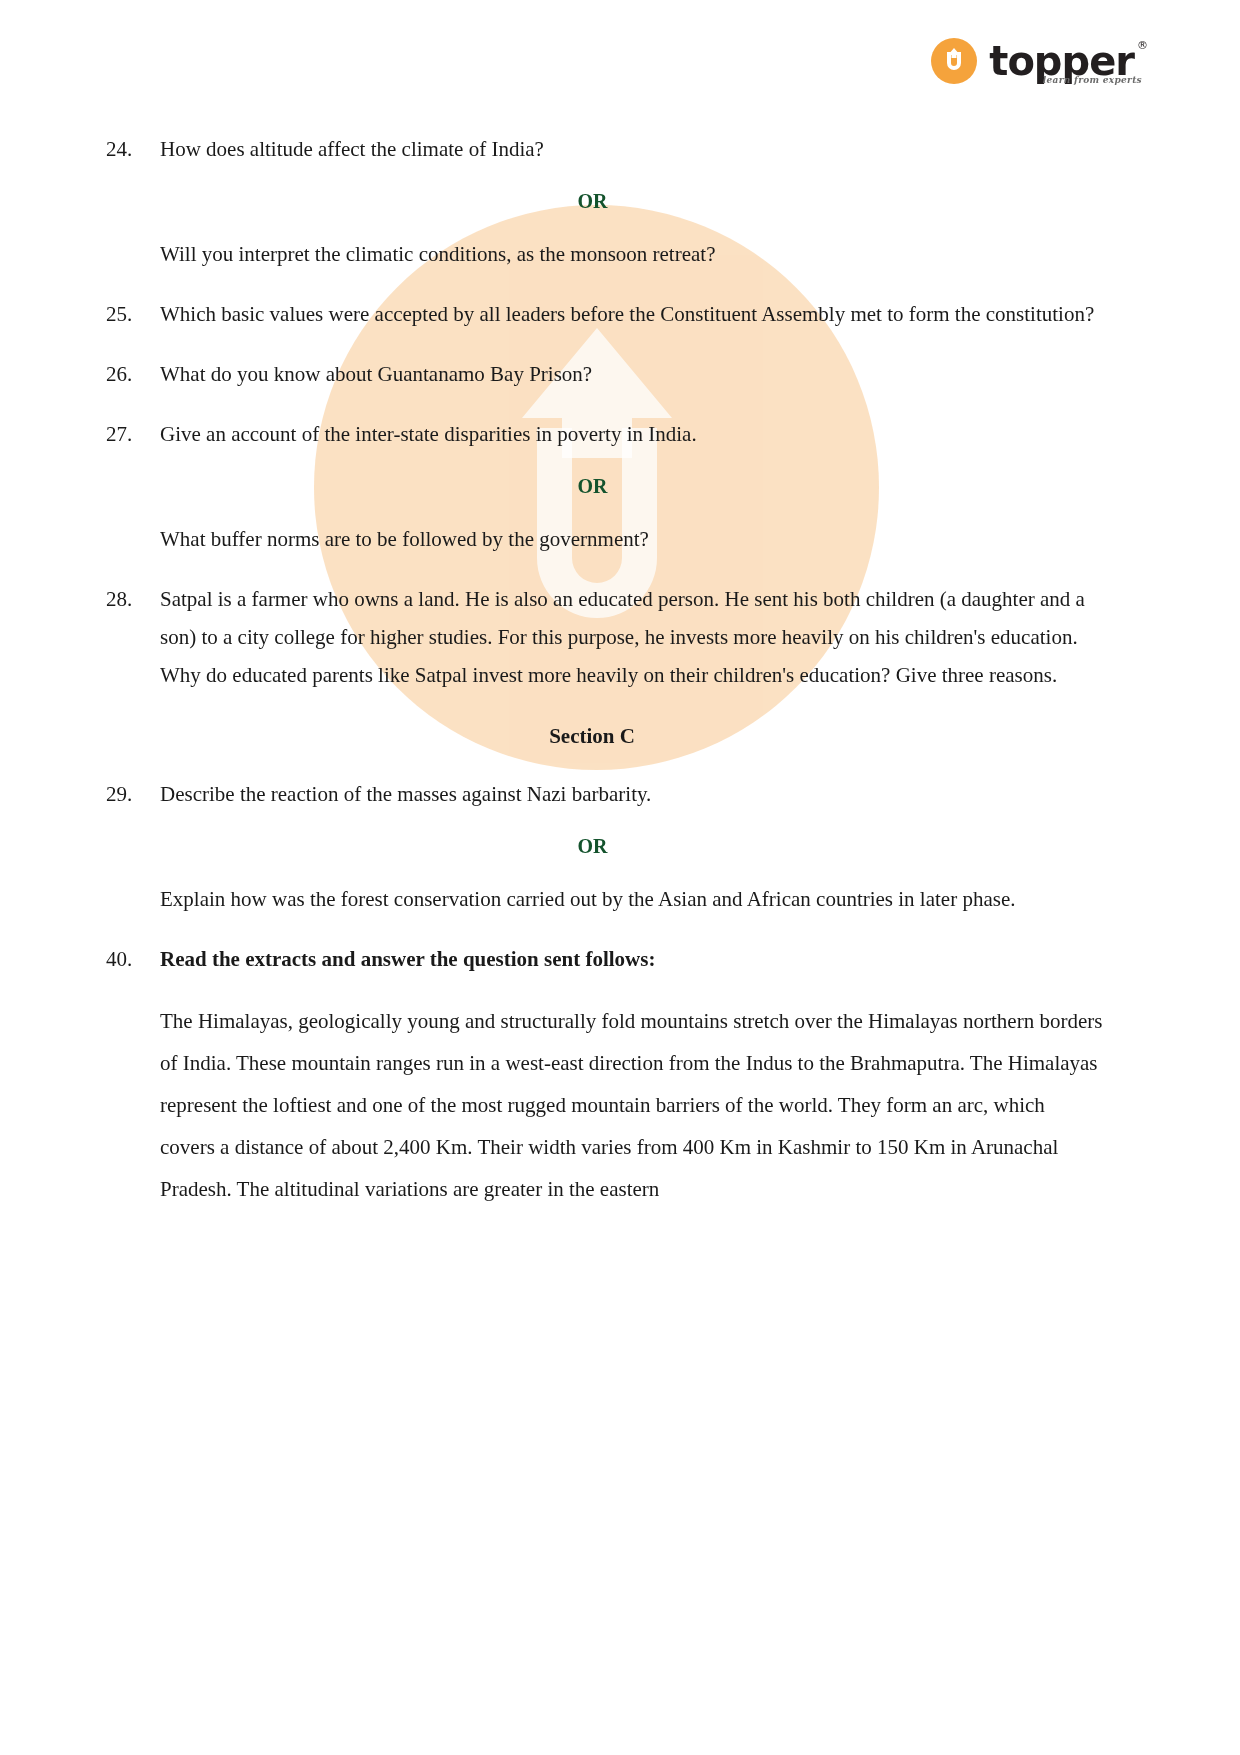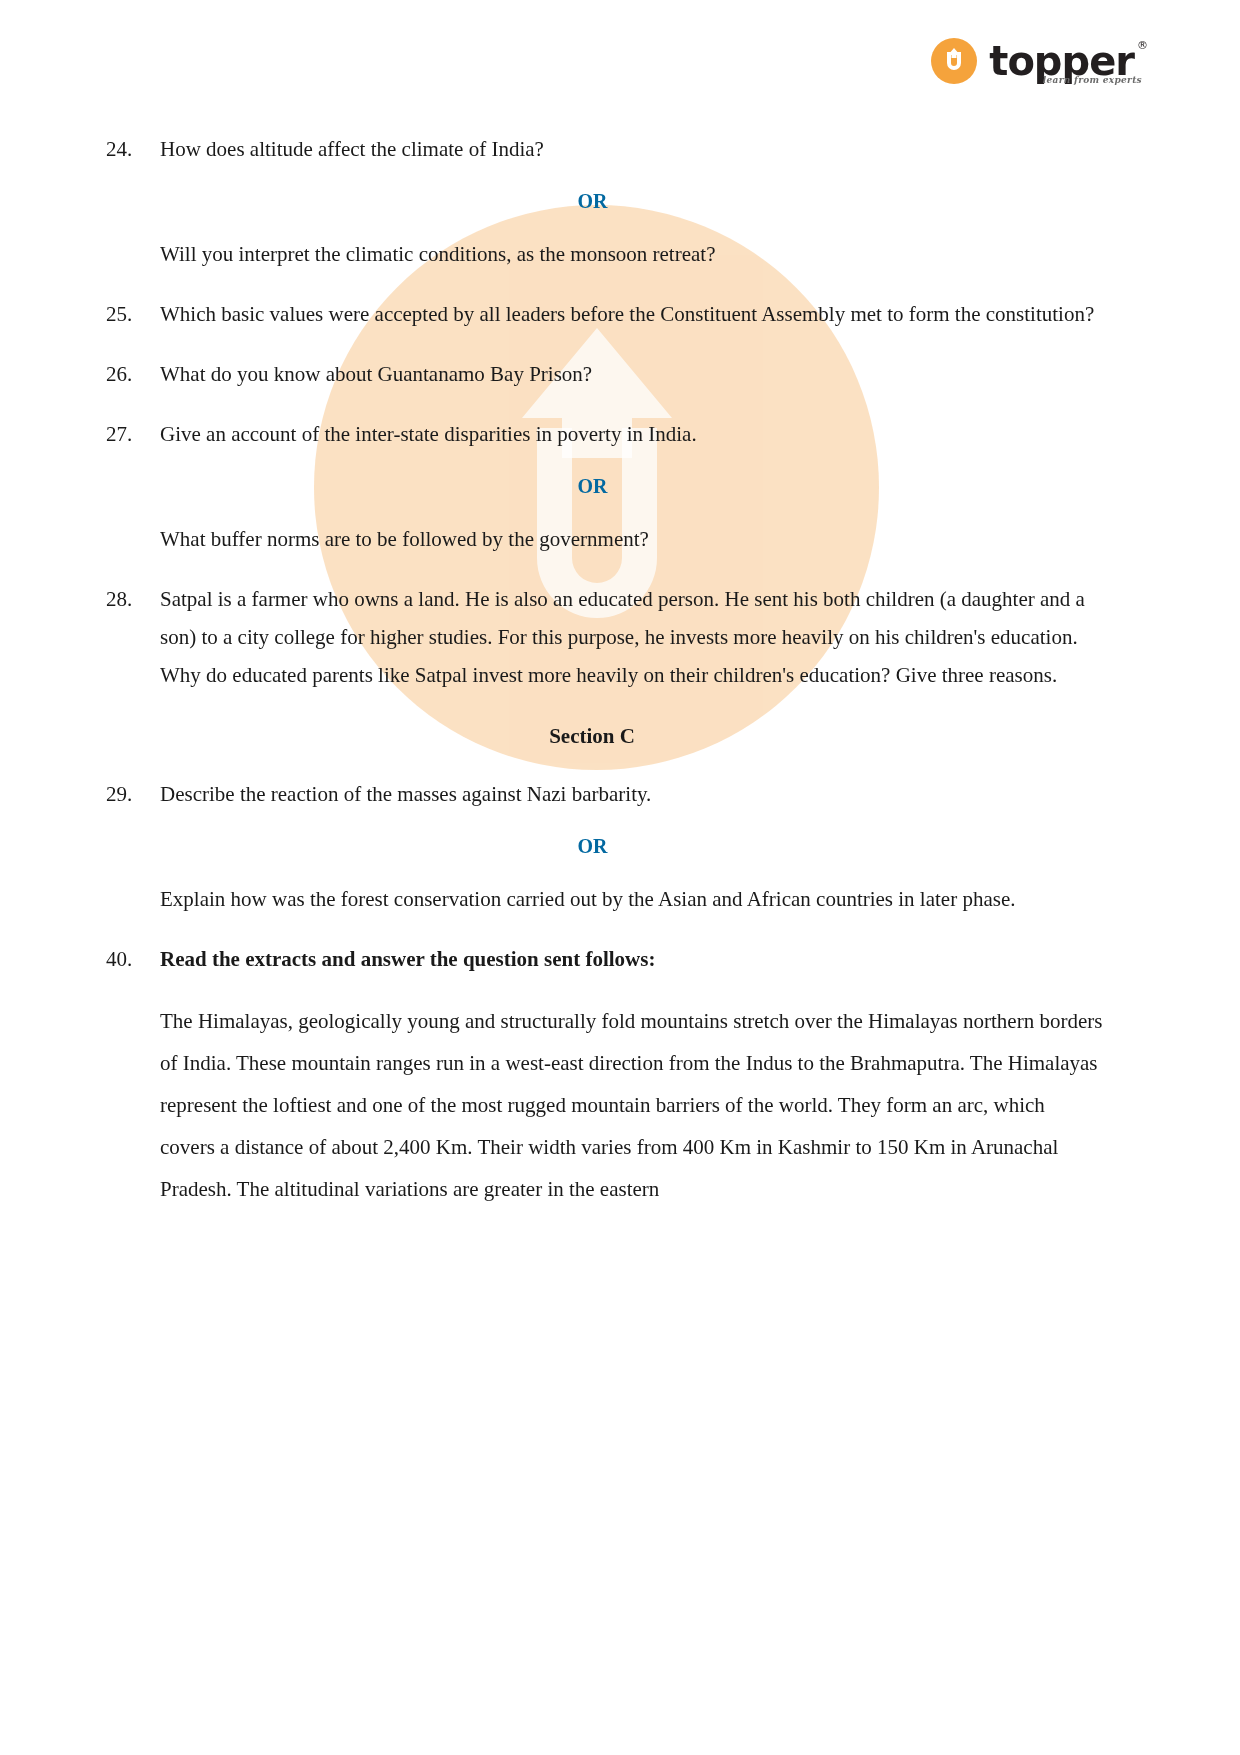--- a/index.html
+++ b/index.html
@@ -121,21 +121,21 @@
   .plain {
     padding: 0 150px 0 146px;
     font-size: 21px;
     line-height: 38px;
     margin-bottom: 22px;
   }
   .or {
     text-align: center;
     font-weight: bold;
     font-size: 20px;
-    color: #0369a1;
+    color: #14532d;
     margin: 18px 17px 22px 0;
     padding-right: 66px;
   }
   .section-head {
     text-align: center;
     font-weight: bold;
     font-size: 21px;
     color: #1a1a1a;
     margin: 30px 18px 26px 0;
     padding-right: 66px;

